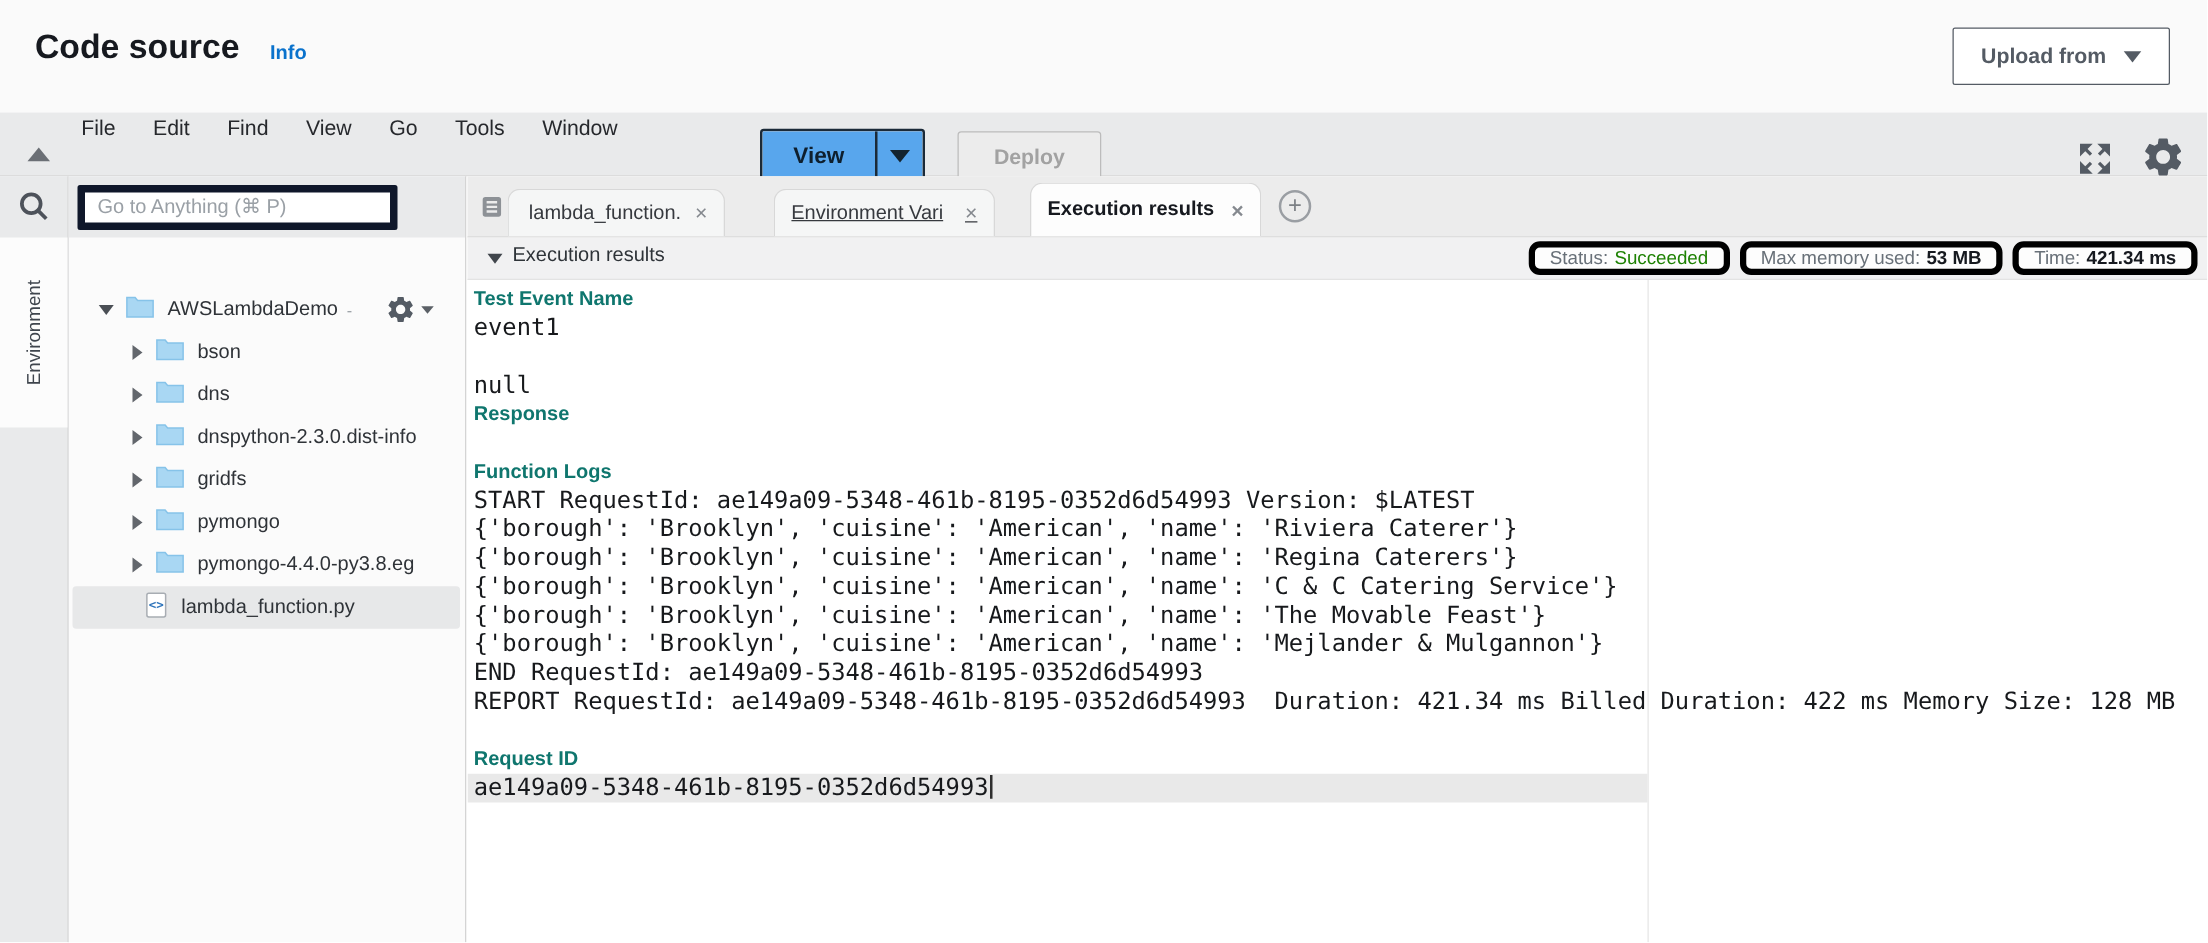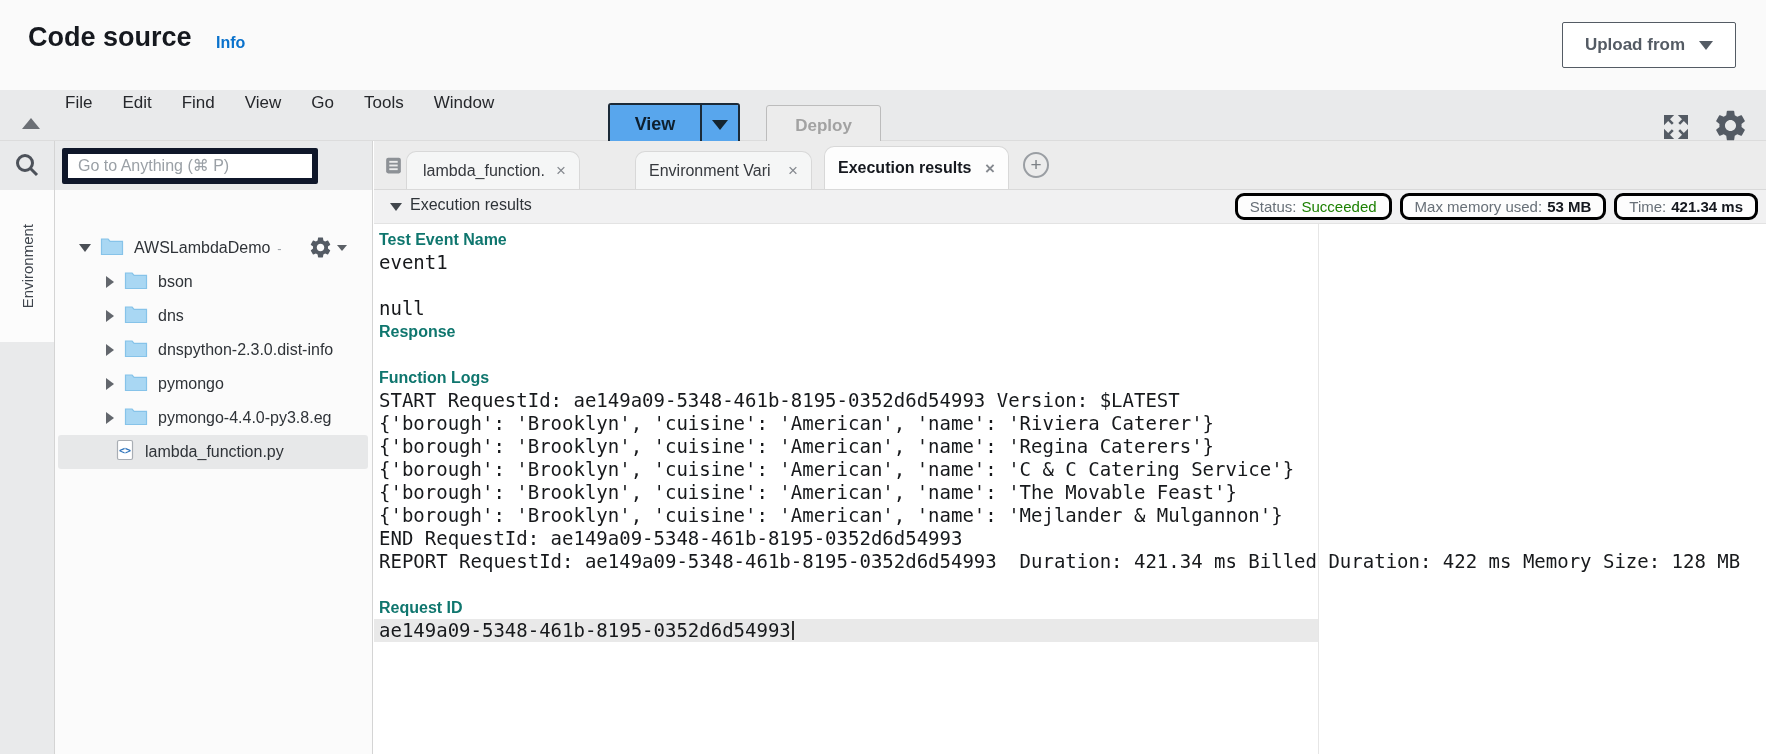--- a/index.html
+++ b/index.html
@@ -55,21 +55,21 @@
   .tab{position:absolute;bottom:0;height:38px;border:1px solid #d8d8d8;border-bottom:none;border-radius:10px 10px 0 0;background:#f5f6f6;display:flex;align-items:center;padding:0 13px;gap:8px;font-size:16px;color:#36393e;cursor:pointer;box-sizing:border-box;}
   .tab.active{height:43px;background:#fdfdfd;font-weight:bold;color:#16191f;z-index:2;}
   .tab-label{display:block;overflow:hidden;white-space:nowrap;}
   .tab-x{color:#85898f;font-size:17px;line-height:1;cursor:pointer;}
   .plus-btn{position:absolute;left:649px;top:11px;width:26px;height:26px;border:2px solid #9a9ea3;border-radius:50%;color:#7c8085;display:flex;align-items:center;justify-content:center;font-size:19px;cursor:pointer;box-sizing:border-box;}
 
   .exec-header{position:absolute;left:0;top:49px;right:0;height:34px;background:#f1f1f2;border-bottom:1px solid #e3e3e3;box-sizing:border-box;}
   .exec-caret{position:absolute;left:16px;top:13px;width:0;height:0;border-left:6px solid transparent;border-right:6px solid transparent;border-top:8px solid #41464c;cursor:pointer;}
   .exec-title{position:absolute;left:36px;top:6px;font-size:16px;color:#2e3338;}
   .badges{position:absolute;right:8px;top:3px;display:flex;gap:8px;}
-  .badge{height:27px;border:3px solid #000000;border-radius:9px;background:#fdfdfd;display:flex;align-items:center;padding:0 12px;font-size:15px;color:#687078;gap:5px;white-space:nowrap;box-sizing:border-box;}
+  .badge{height:27px;border:5px solid #000000;border-radius:9px;background:#fdfdfd;display:flex;align-items:center;padding:0 12px;font-size:15px;color:#687078;gap:5px;white-space:nowrap;box-sizing:border-box;}
   .badge .val{font-weight:bold;color:#16191f;}
   .badge .val.green{color:#1d8102;font-weight:normal;}
 
   .console{position:absolute;left:0;top:83px;right:0;bottom:0;padding-top:4px;overflow:hidden;}
   .cline{height:23px;white-space:pre;padding-left:5px;}
   .cline.mono{font-family:"DejaVu Sans Mono",monospace;font-size:19px;line-height:23px;color:#17191c;}
   .cline.heading{font-family:"Liberation Sans",sans-serif;font-weight:bold;font-size:16px;line-height:23px;color:#0f766e;}
   .cline.hl{background:#e9e9e9;width:944px;box-sizing:border-box;}
   .cursor{display:inline-block;width:2px;height:19px;background:#2f2f2f;vertical-align:-3px;margin-left:1px;}
   .ruler{position:absolute;left:944px;top:83px;bottom:0;width:1px;background:#e6e6e6;}
@@ -171,20 +171,27 @@
               <path d="M1.5 2 h6.6 l2 2.4 H22.5 V17.5 H1.5 Z" fill="#a9d7f3" stroke="#86c3e9" stroke-width="1.2"></path>
             </svg></span>
           <span>dns</span>
         </div>
         <div class="trow">
           <span class="tri-right" style="margin-left:51px"></span>
           <span class="ficon"><svg width="24" height="19" viewBox="0 0 24 19">
               <path d="M1.5 2 h6.6 l2 2.4 H22.5 V17.5 H1.5 Z" fill="#a9d7f3" stroke="#86c3e9" stroke-width="1.2"></path>
             </svg></span>
           <span>dnspython-2.3.0.dist-info</span>
+        </div>
+        <div class="trow">
+          <span class="tri-right" style="margin-left:51px"></span>
+          <span class="ficon"><svg width="24" height="19" viewBox="0 0 24 19">
+              <path d="M1.5 2 h6.6 l2 2.4 H22.5 V17.5 H1.5 Z" fill="#a9d7f3" stroke="#86c3e9" stroke-width="1.2"></path>
+            </svg></span>
+          <span>gridfs</span>
         </div>
         <div class="trow">
           <span class="tri-right" style="margin-left:51px"></span>
           <span class="ficon"><svg width="24" height="19" viewBox="0 0 24 19">
               <path d="M1.5 2 h6.6 l2 2.4 H22.5 V17.5 H1.5 Z" fill="#a9d7f3" stroke="#86c3e9" stroke-width="1.2"></path>
             </svg></span>
           <span>pymongo</span>
         </div>
         <div class="trow">
           <span class="tri-right" style="margin-left:51px"></span>
@@ -211,21 +218,21 @@
           <line x1="6" y1="6.5" x2="14" y2="6.5" stroke="#ececec"></line>
           <line x1="6" y1="10" x2="14" y2="10" stroke="#ececec"></line>
           <line x1="6" y1="13.5" x2="14" y2="13.5" stroke="#ececec"></line>
         </svg>
       </div>
       <div id="tabs-holder">
           <div class="tab" style="left: 32px;">
             <span class="tab-label" style="width: 128px; text-align: center;">lambda_function.</span>
             <span class="tab-x">×</span>
           </div>
-          <div class="tab" style="left: 261px;">
+          <div class="tab" style="left: 245px; text-decoration: underline;">
             <span class="tab-label" style="width: 131px;">Environment Vari</span>
             <span class="tab-x">×</span>
           </div>
           <div class="tab active" style="left: 450px;">
             <span class="tab-label" style="width: 139px;">Execution results</span>
             <span class="tab-x">×</span>
           </div>
         </div>
       <div class="plus-btn">
           <span>+</span>

